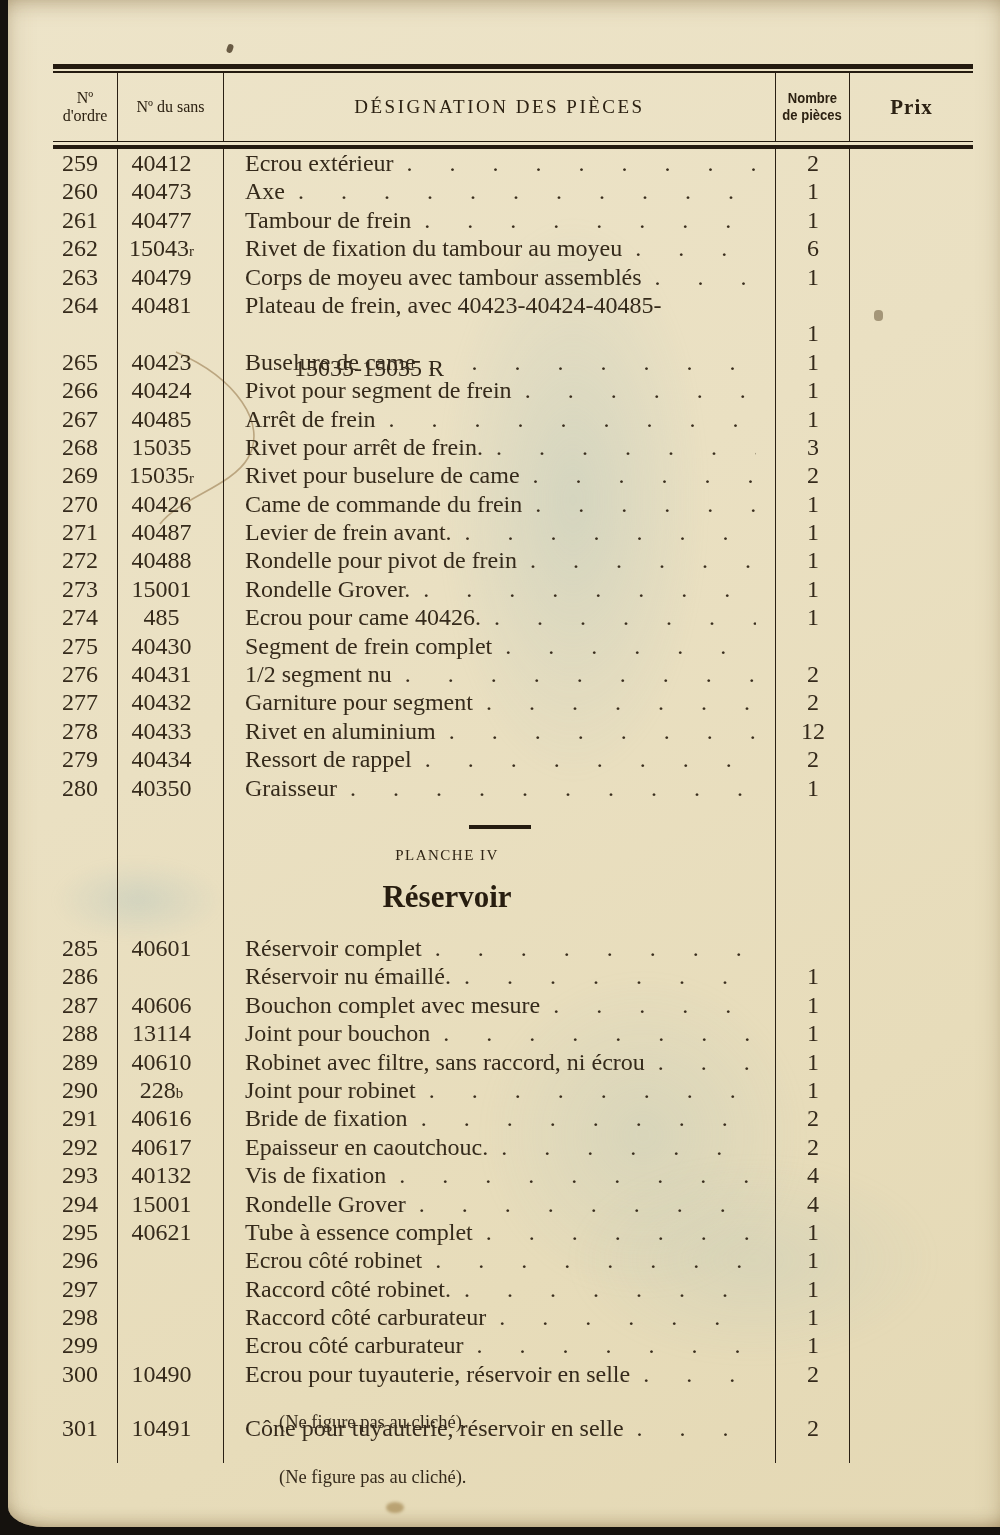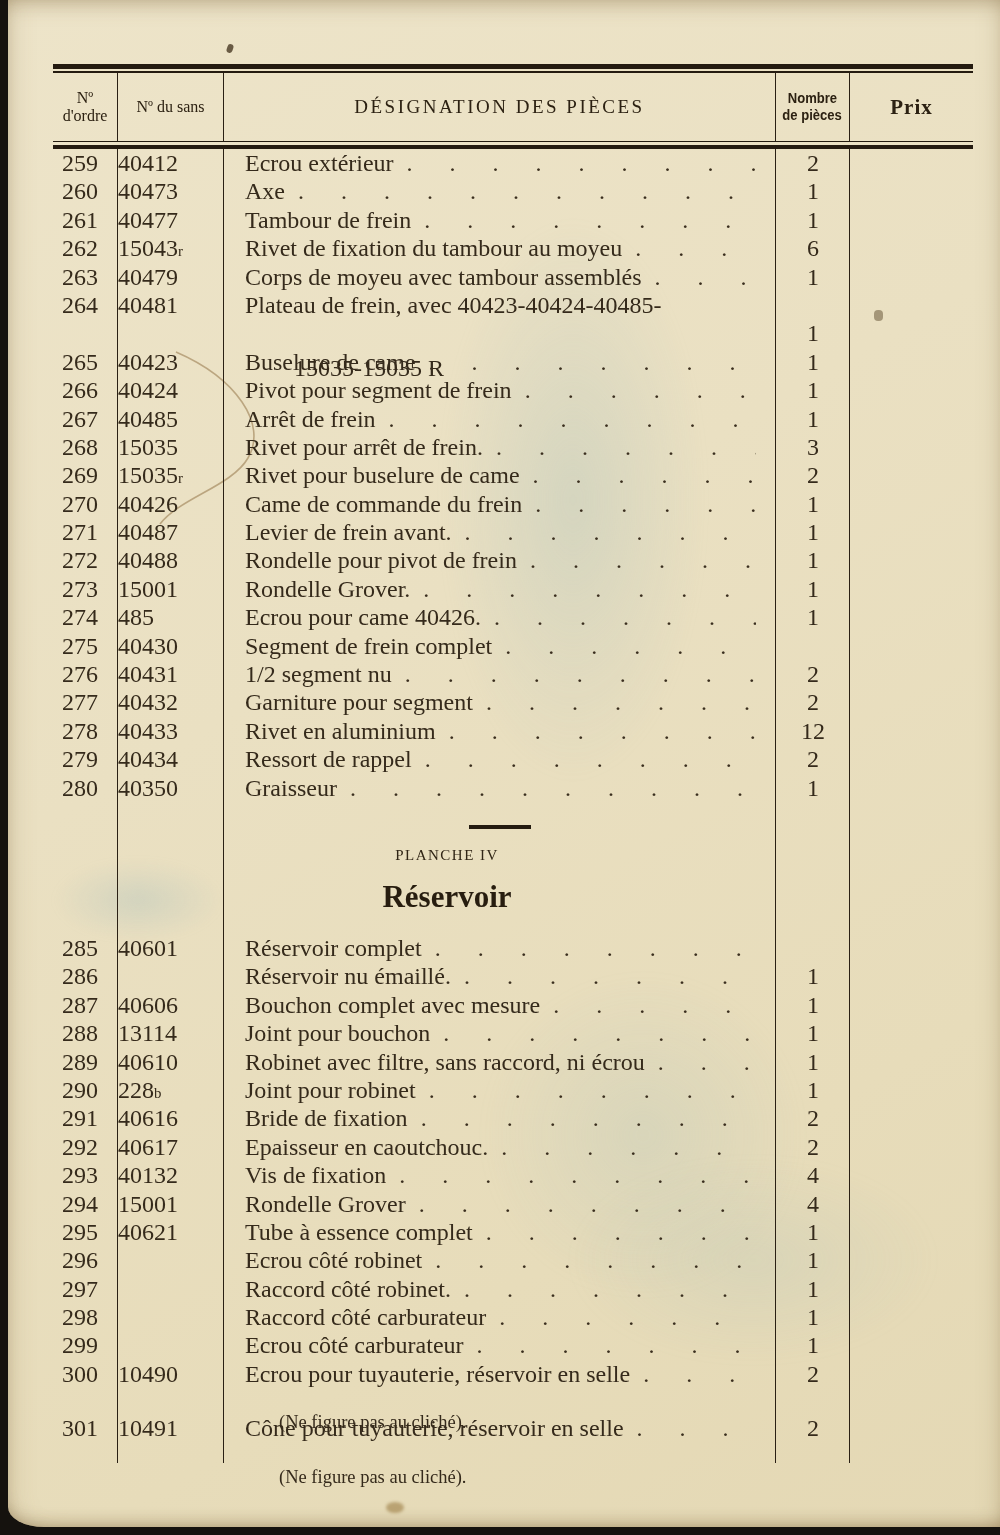--- a/index.html
+++ b/index.html
@@ -53,21 +53,21 @@
        font-size:14.5px;font-weight:bold;line-height:17px;text-align:right;}
   .hc4 span{display:inline-block;transform:scaleX(.9);}
   .hc5{flex:1;font-size:21px;font-weight:bold;letter-spacing:1px;}
 
   .tbody{position:relative;font-size:24px;}
   .vline{position:absolute;top:0;bottom:6px;width:1px;background:#2a2014;}
   .v1{left:64px;} .v2{left:170px;} .v3{left:722px;} .v4{left:796px;}
 
   .line{display:flex;height:28.4px;line-height:28.4px;}
   .c-no{box-sizing:border-box;width:65px;text-align:center;padding-right:11px;}
-  .c-plan{box-sizing:border-box;width:106px;text-align:left;padding-right:19px;}
+  .c-plan{box-sizing:border-box;width:106px;text-align:center;padding-right:19px;}
   .c-des{box-sizing:border-box;width:552px;padding-left:21px;padding-right:20px;display:flex;}
   .c-des .t{white-space:pre;}
   .leader{flex:1;overflow:hidden;white-space:nowrap;letter-spacing:37px;padding-left:13px;color:#3a2e1e;}
   .c-qty{box-sizing:border-box;width:74px;text-align:center;}
   .c-prix{flex:1;}
   .sub{font-size:62%;}
 
   .cont .c-des{padding-left:70px;margin-top:35px;}
   .note-line{height:26px;line-height:21px;font-size:18.5px;}
   .note-line .c-des{padding-left:55px;margin-top:24px;}

